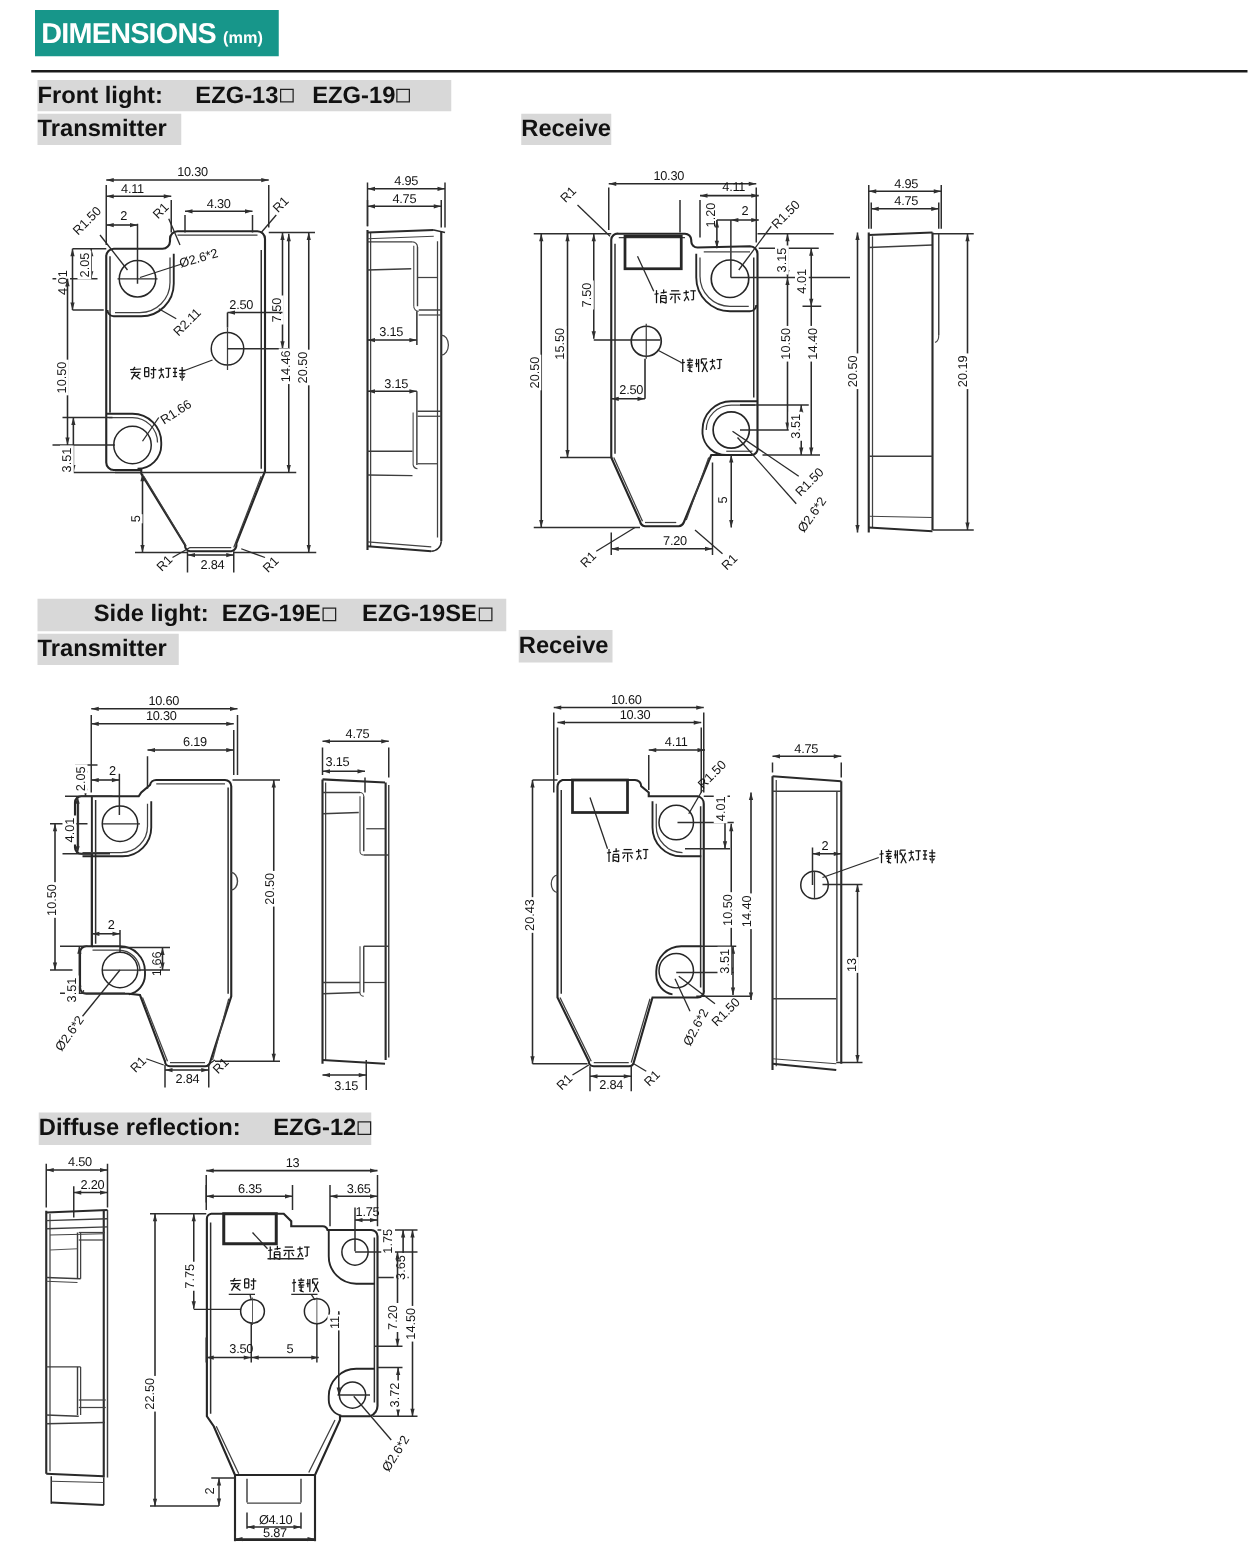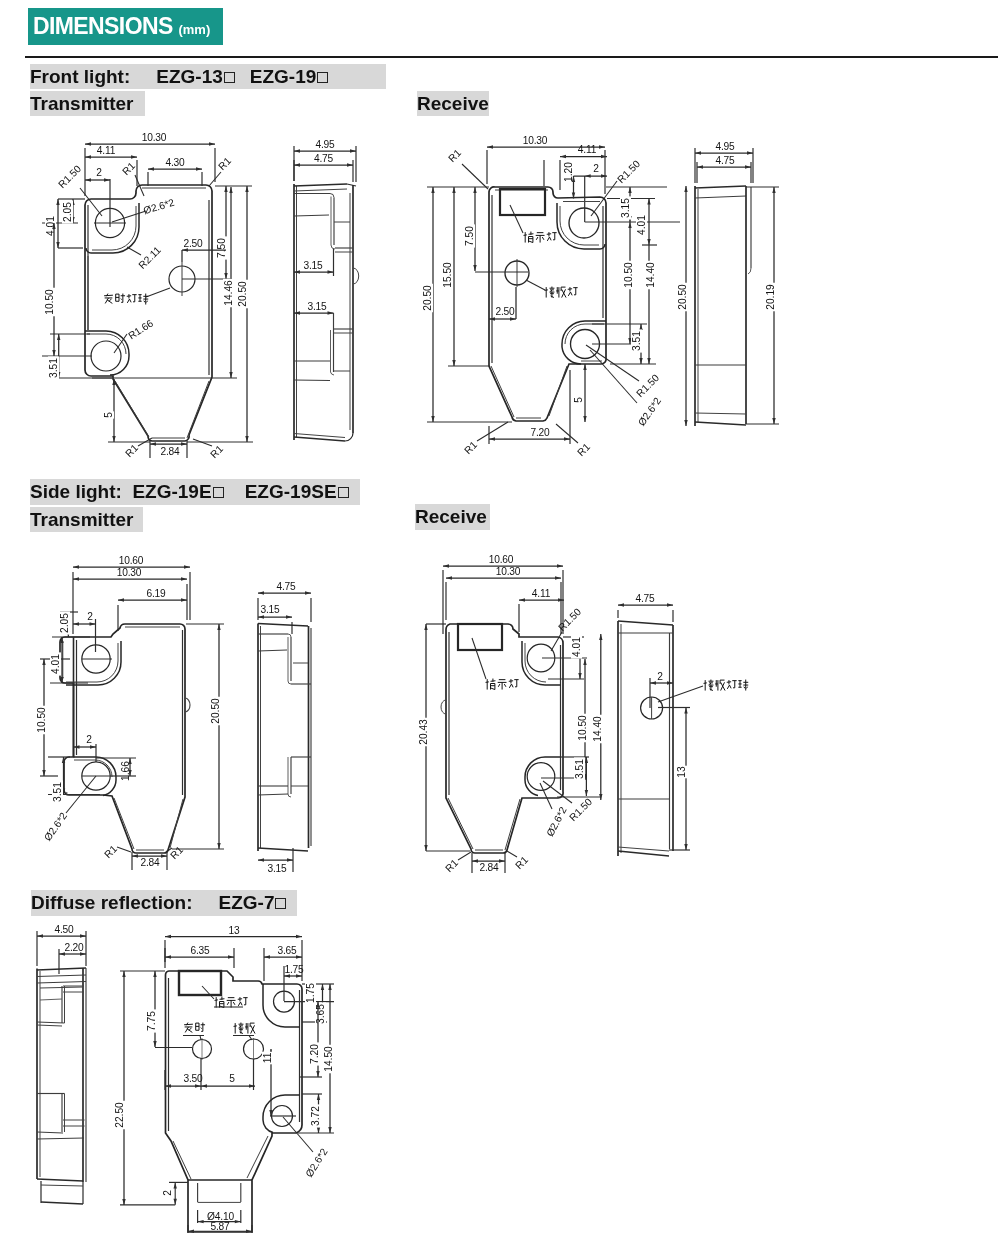--- a/index.html
+++ b/index.html
@@ -4,27 +4,27 @@
 .abs{position:absolute}
 .teal{left:28px;top:8px;width:190px;height:37px;background:#17968a;color:#ffffff;font-size:23px;font-weight:bold;line-height:36px;padding-left:5px;letter-spacing:-0.6px;white-space:nowrap}
 .teal small{font-size:13px;font-weight:bold;letter-spacing:0}
 .rule{left:25px;top:56px;width:973px;height:2.4px;background:#1a1a1a}
 .h1{background:#d8d8d8;color:#111;font-weight:bold;font-size:19px;line-height:25px;white-space:nowrap}
 .sq{display:inline-block;width:9px;height:9px;border:1.6px solid #222;margin-left:1px}
 </style></head>
 <body>
 <div class="abs teal">DIMENSIONS <small>(mm)</small></div>
 <div class="abs rule"></div>
-<div class="abs h1" style="left:30px;top:64px;width:356px;height:25px;">Front light:<span style="margin-left:26px">EZG-13</span><span class="sq"></span><span style="margin-left:15px">EZG-19</span><span class="sq"></span></div>
+<div class="abs h1" style="left:30px;top:64px;width:331px;height:25px;">Front light:<span style="margin-left:26px">EZG-13</span><span class="sq"></span><span style="margin-left:15px">EZG-19</span><span class="sq"></span></div>
 <div class="abs h1" style="left:30px;top:91px;width:115px;height:25px;">Transmitter</div>
 <div class="abs h1" style="left:417px;top:91px;width:72px;height:25px;">Receive</div>
-<div class="abs h1" style="left:30px;top:479px;width:330px;height:26px;">Side light:&nbsp;&nbsp;EZG-19E<span class="sq"></span>&nbsp;&nbsp;&nbsp;&nbsp;EZG-19SE<span class="sq"></span></div>
+<div class="abs h1" style="left:30px;top:479px;width:330px;height:26px;padding-left:45px;">Side light:&nbsp;&nbsp;EZG-19E<span class="sq"></span>&nbsp;&nbsp;&nbsp;&nbsp;EZG-19SE<span class="sq"></span></div>
 <div class="abs h1" style="left:30px;top:507px;width:113px;height:25px;">Transmitter</div>
 <div class="abs h1" style="left:415px;top:504px;width:75px;height:26px;">Receive</div>
-<div class="abs h1" style="left:31px;top:890px;width:266px;height:26px;">Diffuse reflection:<span style="margin-left:26px">EZG-7</span><span class="sq"></span></div>
+<div class="abs h1" style="left:31px;top:890px;width:266px;height:26px;">Diffuse reflection:<span style="margin-left:26px">EZG-12</span><span class="sq"></span></div>
 <svg width="1000" height="1248" viewBox="0 0 1000 1248" style="position:absolute;left:0;top:0" font-family="Liberation Sans, sans-serif">
     <path d="M 85,205 A 6,6 0 0 1 91,199 L 130,199 A 6,6 0 0 0 136,193 L 136,191 A 6,6 0 0 1 142,185 L 206,185 A 6,6 0 0 1 212,191 L 212,377 L 189,435 A 5,5 0 0 1 185,441 L 152,441 A 5,5 0 0 1 148,436 L 113,379 L 113,376 L 91,376 A 6,6 0 0 1 85,370 Z" stroke="#262626" stroke-width="1.7" fill="none"></path>
     <line x1="88" y1="205" x2="88" y2="330" stroke="#2f2f2f" stroke-width="1.2"></line>
     <line x1="88" y1="256" x2="88" y2="330" stroke="#424242" stroke-width="1.0"></line>
     <line x1="209" y1="200" x2="209" y2="375" stroke="#2f2f2f" stroke-width="1.2"></line>
     <line x1="142" y1="188" x2="206" y2="188" stroke="#3d3d3d" stroke-width="1.0"></line>
     <line x1="115" y1="381" x2="149" y2="437" stroke="#3d3d3d" stroke-width="1.0"></line>
     <line x1="187" y1="438" x2="209" y2="381" stroke="#3d3d3d" stroke-width="1.0"></line>
     <line x1="152" y1="438" x2="185" y2="438" stroke="#3d3d3d" stroke-width="1.0"></line>
     <path d="M 139,203 L 139,227 A 26,26 0 0 1 113,253 L 91,253 A 5,5 0 0 1 86,248" stroke="#262626" stroke-width="1.5" fill="none"></path>

